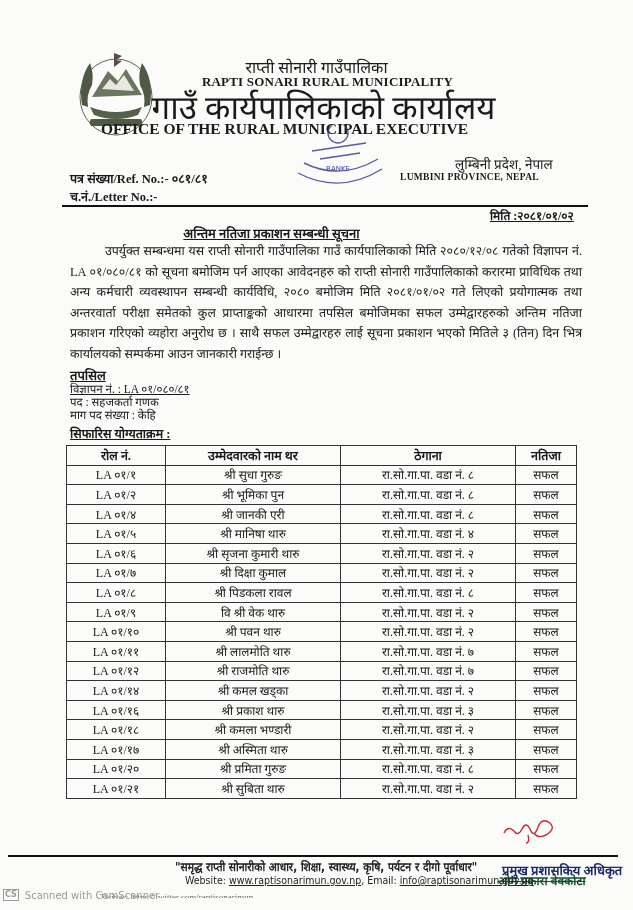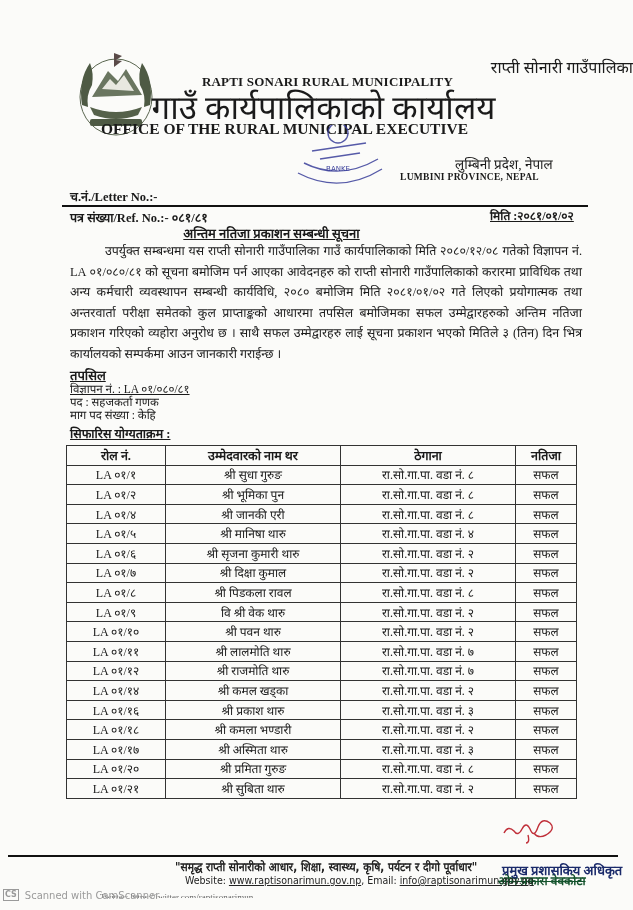--- a/index.html
+++ b/index.html
@@ -6,28 +6,28 @@
   body {
     width: 633px; height: 910px; position: relative; overflow: hidden;
     background: #fbfbf9;
     font-family: "Liberation Serif", "DejaVu Serif", serif;
     color: #1a1a1a;
   }
   .abs { position: absolute; }
 
   
   .emblem { left: 72px; top: 45px; width: 88px; height: 100px; }
-  .h-nep1 { left: 0; width: 633px; top: 56px; text-align: right; font-size: 16px; }
+  .h-nep1 { left: 0; width: 633px; top: 56px; text-align: center; font-size: 16px; }
   .h-eng1 { left: 0; width: 633px; top: 74px; text-align: center; font-size: 13px; font-weight: bold; letter-spacing: 0.2px; padding-left: 22px; box-sizing: border-box;}
   .h-nep2 { left: 0; width: 633px; top: 84px; text-align: center; font-size: 33px; padding-left: 14px; box-sizing: border-box; }
   .h-eng2 { left: 0; width: 529px; top: 120px; text-align: center; font-size: 15.5px; font-weight: bold; padding-left: 40px; box-sizing: border-box;}
   .stamp { left: 290px; top: 125px; width: 100px; height: 62px; }
   .province-np { left: 455px; top: 149px; font-size: 13.5px; margin-top: 6px; }
   .province-en { left: 400px; top: 172px; font-size: 9.5px; font-weight: bold; letter-spacing: 0.3px; }
-  .ref-no { left: 70px; top: 170px; font-size: 12.5px; font-weight: bold; margin-top: 39px; }
+  .ref-no { left: 70px; top: 170px; font-size: 12.5px; font-weight: bold; }
   .letter-no { left: 70px; top: 188px; font-size: 12.5px; font-weight: bold; }
   .hr-top { left: 62px; top: 205px; width: 526px; height: 2px; background: #111; }
   .date { left: 490px; top: 207px; font-size: 12px; font-weight: bold; text-decoration: underline; }
 
   .notice-title { left: 0; width: 533px; top: 224px; text-align: center; font-size: 13px; font-weight: bold; text-decoration: underline; padding-left: 10px; box-sizing: border-box;}
   .body-para {
     left: 70px; top: 241px; width: 512px; font-size: 12.4px; line-height: 20.5px;
     text-align: justify; text-indent: 35px;
   }
   .tapasil { left: 70px; top: 366px; font-size: 13px; font-weight: bold; text-decoration: underline; }

